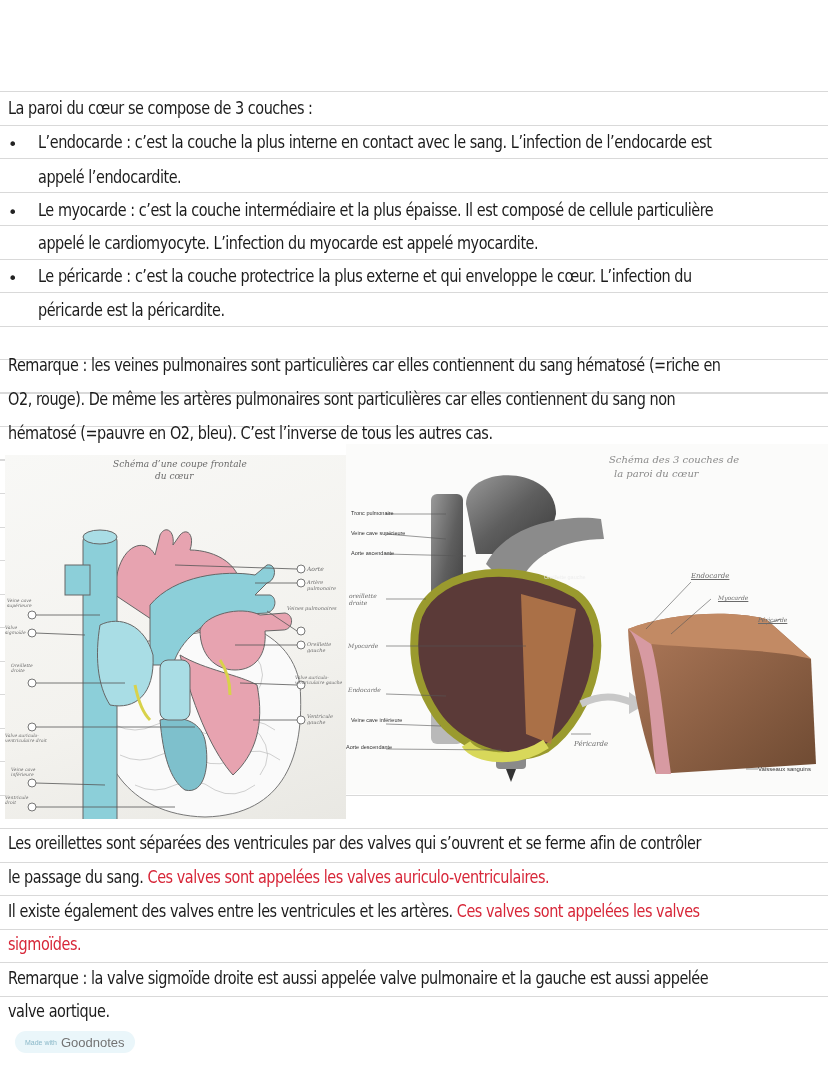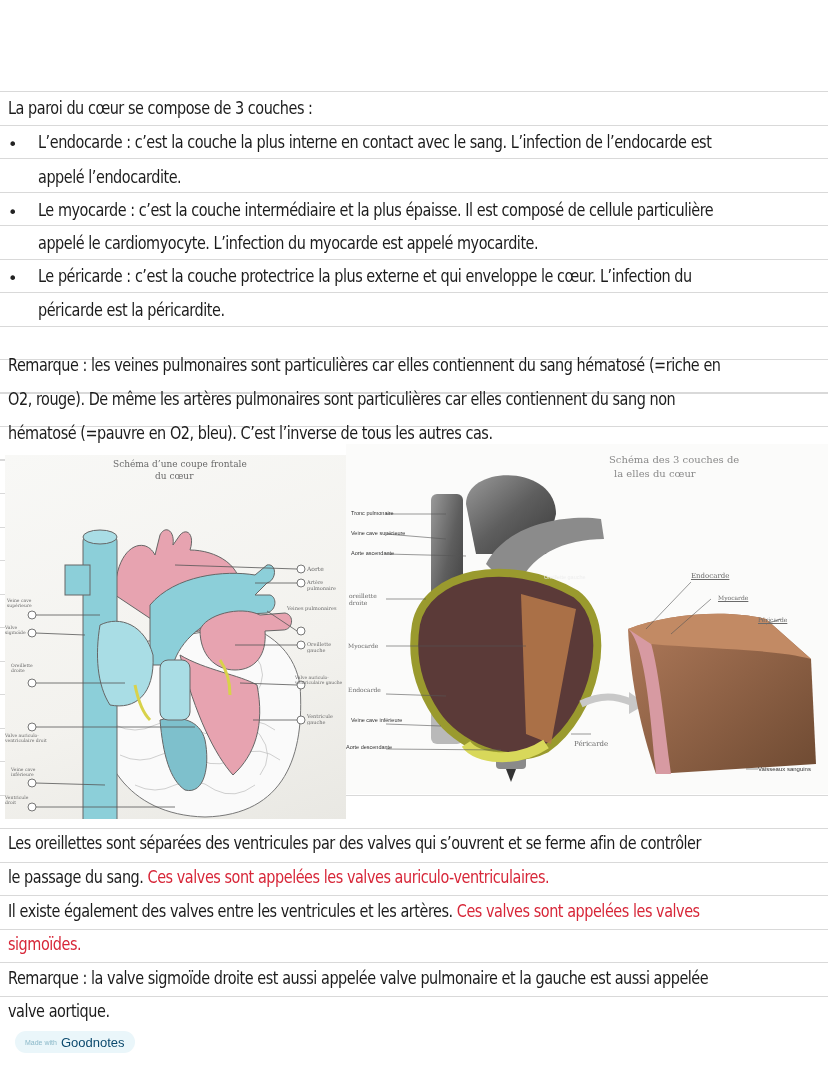--- a/index.html
+++ b/index.html
@@ -19,28 +19,28 @@
       font-family: "DejaVu Sans", sans-serif; font-size: 17.2px; color: #1c1c1c;
       letter-spacing: -0.55px; transform-origin: 0 0; transform: scaleX(0.84);
     }
     .bullet { position: absolute; left: 8px; font-size: 16px; color: #222; }
     .indent { left: 38px; }
     .red { color: #d72638; }
     
     .img-box { position: absolute; overflow: hidden; }
     #img-left { left: 5px; top: 455px; width: 341px; height: 364px; background: linear-gradient(160deg, #f8f8f6 0%, #f3f2ee 60%, #e9e8e3 100%); }
     #img-right { left: 346px; top: 444px; width: 482px; height: 350px; background: #fbfbfa; }
-    .hand { position: absolute; font-family: "DejaVu Serif", serif; color: #6a6a6a; white-space: nowrap; }
+    .hand { position: absolute; font-family: "DejaVu Serif", serif; font-style: italic; color: #6a6a6a; white-space: nowrap; }
     .print { position: absolute; font-family: "Liberation Sans", sans-serif; color: #333; white-space: nowrap; font-size: 5.5px; line-height: 6px; text-align: right; }
     .badge {
       position: absolute; left: 15px; top: 1031px; height: 22px; padding: 0 10px;
       background: #eaf6fa; border-radius: 11px; display: flex; align-items: center; gap: 4px;
     }
     .badge .small { font-family: "Liberation Sans", sans-serif; font-size: 7px; color: #8ab8c8; }
-    .badge .brand { font-family: "Liberation Sans", sans-serif; font-size: 13px; color: #0c4a6e; }
+    .badge .brand { font-family: "Liberation Sans", sans-serif; font-size: 13px; color: #737373; }
   </style>
 </head>
 <body>
 
 <div class="ruled"></div>
 <div class="ruled-mask-top"></div>
 <div class="ruled-mask-bottom"></div>
 
 <div class="line" style="top:98px">La paroi du cœur se compose de 3 couches :</div>
 
@@ -132,21 +132,21 @@
   <div class="hand" style="left:2px; top:143px; font-size:4.5px; width:30px; white-space:normal;">Veine cave supérieure</div>
   <div class="hand" style="left:0px; top:170px; font-size:4.5px; width:24px; white-space:normal;">Valve sigmoïde</div>
   <div class="hand" style="left:6px; top:208px; font-size:4.5px; width:28px; white-space:normal;">Oreillette droite</div>
   <div class="hand" style="left:0px; top:278px; font-size:4.5px; width:60px; white-space:normal;">Valve auriculo-ventriculaire droit</div>
   <div class="hand" style="left:6px; top:312px; font-size:4.5px; width:30px; white-space:normal;">Veine cave inférieure</div>
   <div class="hand" style="left:0px; top:340px; font-size:4.5px; width:26px; white-space:normal;">Ventricule droit</div>
 </div>
 
 <div class="img-box" id="img-right">
   <div class="hand" style="left:263px; top:10px; font-size:10px; color:#8a8a8a;">Schéma des 3 couches de</div>
-  <div class="hand" style="left:268px; top:24px; font-size:10px; color:#8a8a8a;">la elles du cœur</div>
+  <div class="hand" style="left:268px; top:24px; font-size:10px; color:#8a8a8a;">la paroi du cœur</div>
   <svg width="482" height="350" viewBox="0 0 482 350" style="position:absolute;left:0;top:0;">
     <defs>
       <linearGradient id="grey" x1="0" y1="0" x2="1" y2="1">
           <stop offset="0" stop-color="#9a9a9a"></stop>
           <stop offset="0.5" stop-color="#5e5e5e"></stop>
           <stop offset="1" stop-color="#3a3a3a"></stop>
         </linearGradient>
       <linearGradient id="wall" x1="0" y1="0" x2="1" y2="1">
           <stop offset="0" stop-color="#b07a5a"></stop>
           <stop offset="1" stop-color="#6e4a32"></stop>

